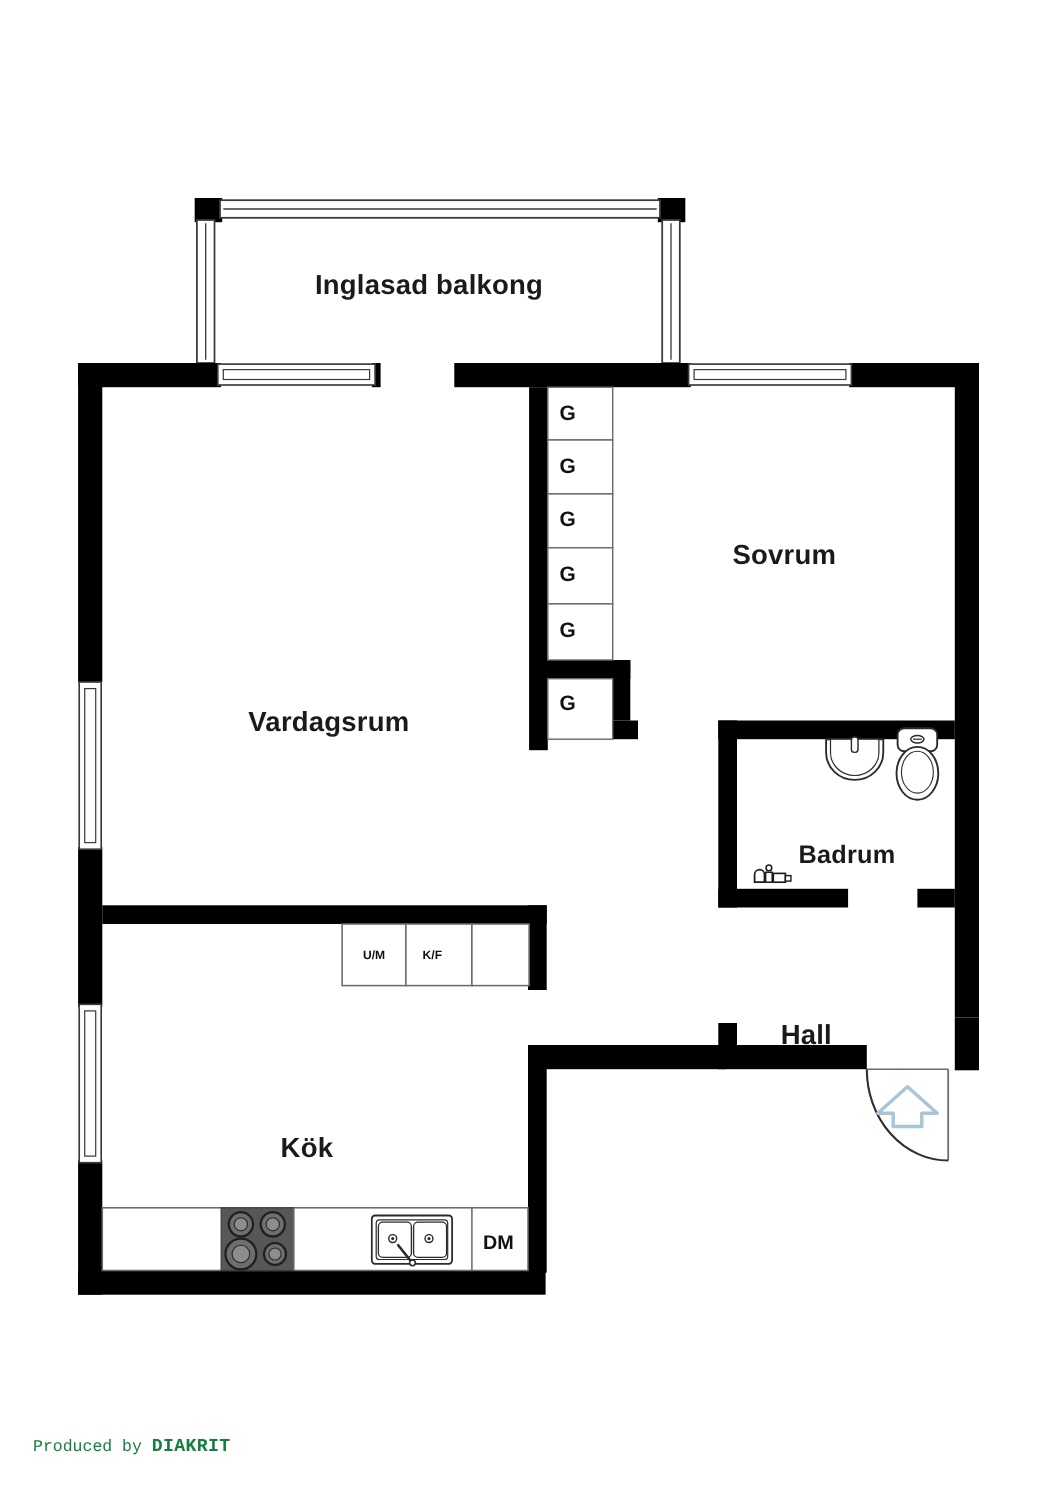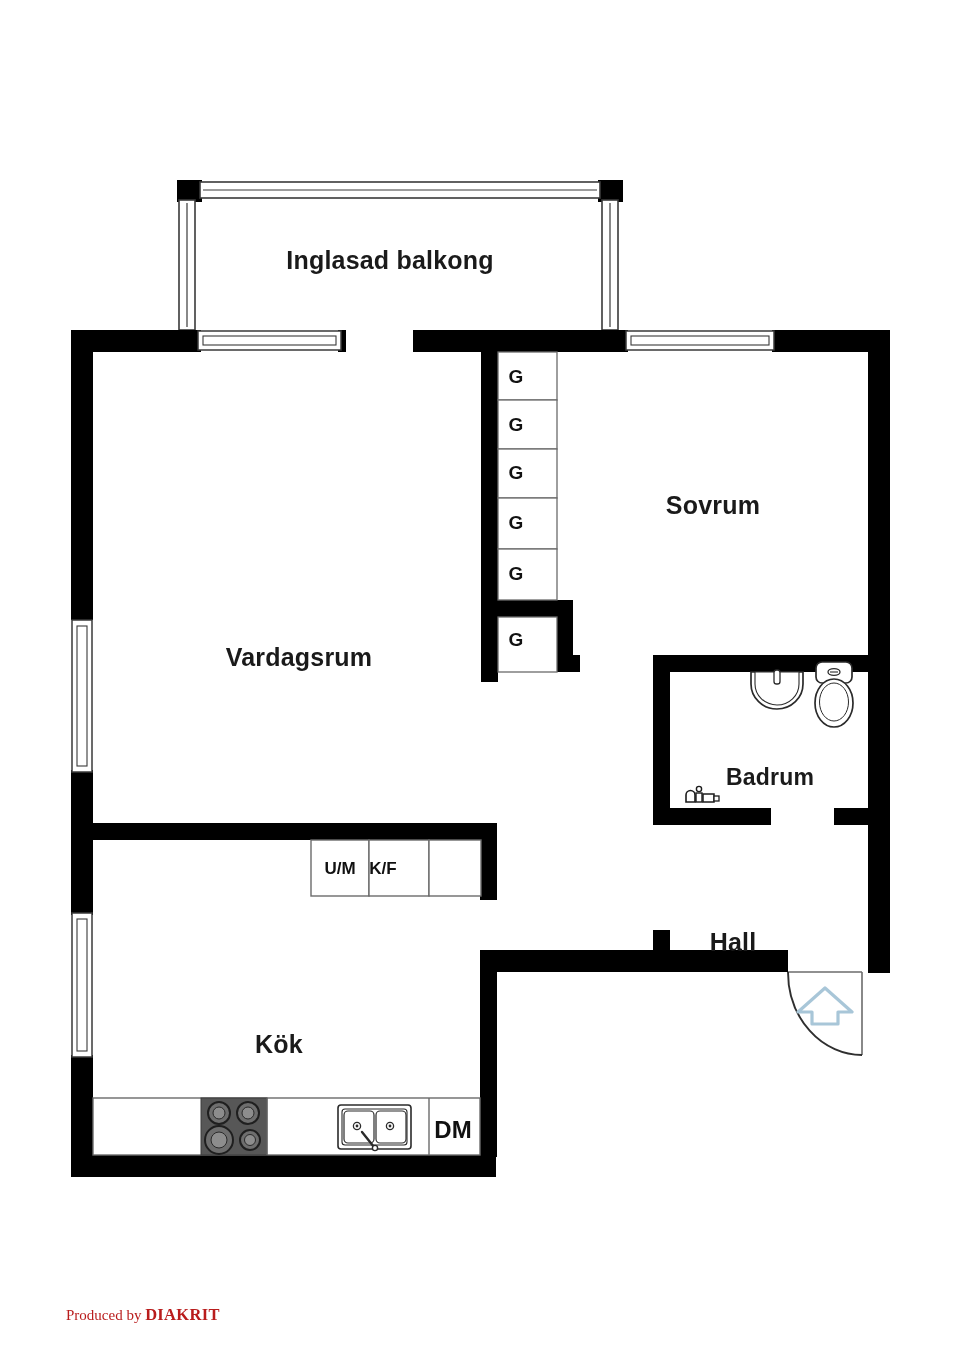--- a/index.html
+++ b/index.html
@@ -35,38 +35,37 @@
     transform: translate(-50%, -50%);
     pointer-events: none;
   }
   .label-lg { font-size: 25px; }
   .label-md { font-size: 23px; }
 
   .unit-label {
     position: absolute;
     font-family: "Liberation Sans", sans-serif;
     font-weight: bold;
-    font-size: 24px;
+    font-size: 18px;
     color: #111111;
     transform: translate(-50%, -50%);
     white-space: nowrap;
   }
-  .unit-label.small { font-size: 17px; }
+  .unit-label.small { font-size: 11px; }
   .g-label { font-size: 19px; font-weight: bold; }
 
   
   #footer {
     position: absolute;
     left: 30px;
     top: 1305px;
     font-size: 15px;
-    color: #b91c1c;
-    font-family: Liberation Serif, serif;
+    color: #15803d;
+    font-family: Liberation Mono, monospace;
     white-space: nowrap;
-    margin-left: 36px;
   }
   #footer .brand {
     font-weight: bold;
     font-size: 16.5px;
     letter-spacing: 0.3px;
   }
 </style>
 </head>
 <body>
 
@@ -269,20 +268,20 @@
   <div class="room-label label-lg" style="left:279px; top:1044px;">Kök</div>
 
   <div class="unit-label g-label" style="left:516px; top:377px;">G</div>
   <div class="unit-label g-label" style="left:516px; top:425px;">G</div>
   <div class="unit-label g-label" style="left:516px; top:473px;">G</div>
   <div class="unit-label g-label" style="left:516px; top:523px;">G</div>
   <div class="unit-label g-label" style="left:516px; top:574px;">G</div>
   <div class="unit-label g-label" style="left:516px; top:640px;">G</div>
 
   <div class="unit-label small" style="left:340px; top:869px;">U/M</div>
-  <div class="unit-label small" style="left:383px; top:869px;">K/F</div>
+  <div class="unit-label small" style="left:393px; top:869px;">K/F</div>
   <div class="unit-label" style="left:453px; top:1130px;">DM</div>
 
 </div>
 
 <div id="footer">
   <span>Produced by </span><span class="brand">DIAKRIT</span>
 </div>
 
 </body></html>

